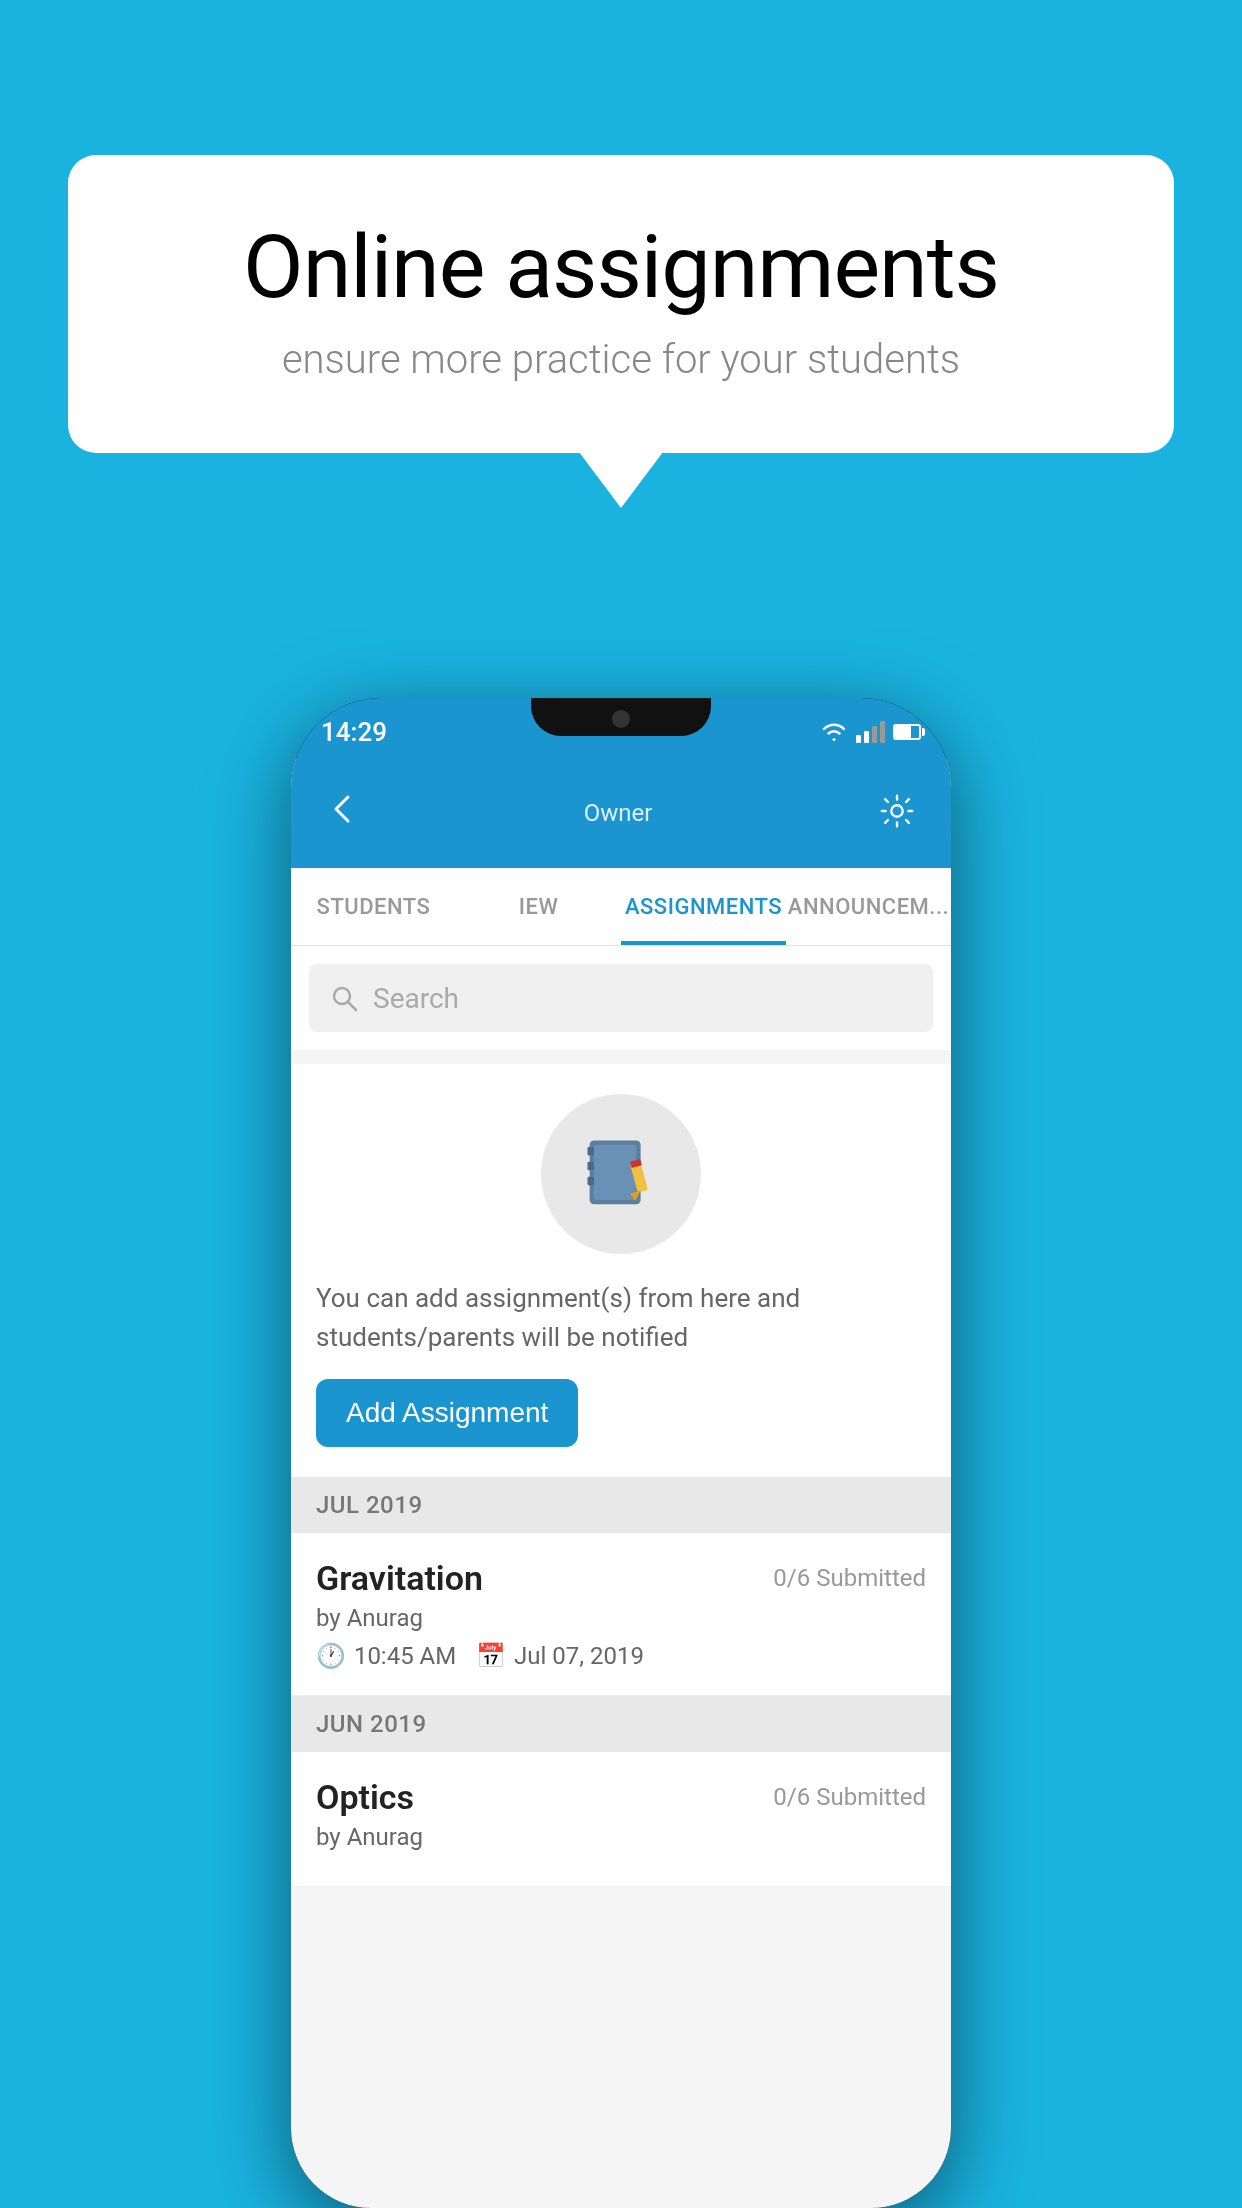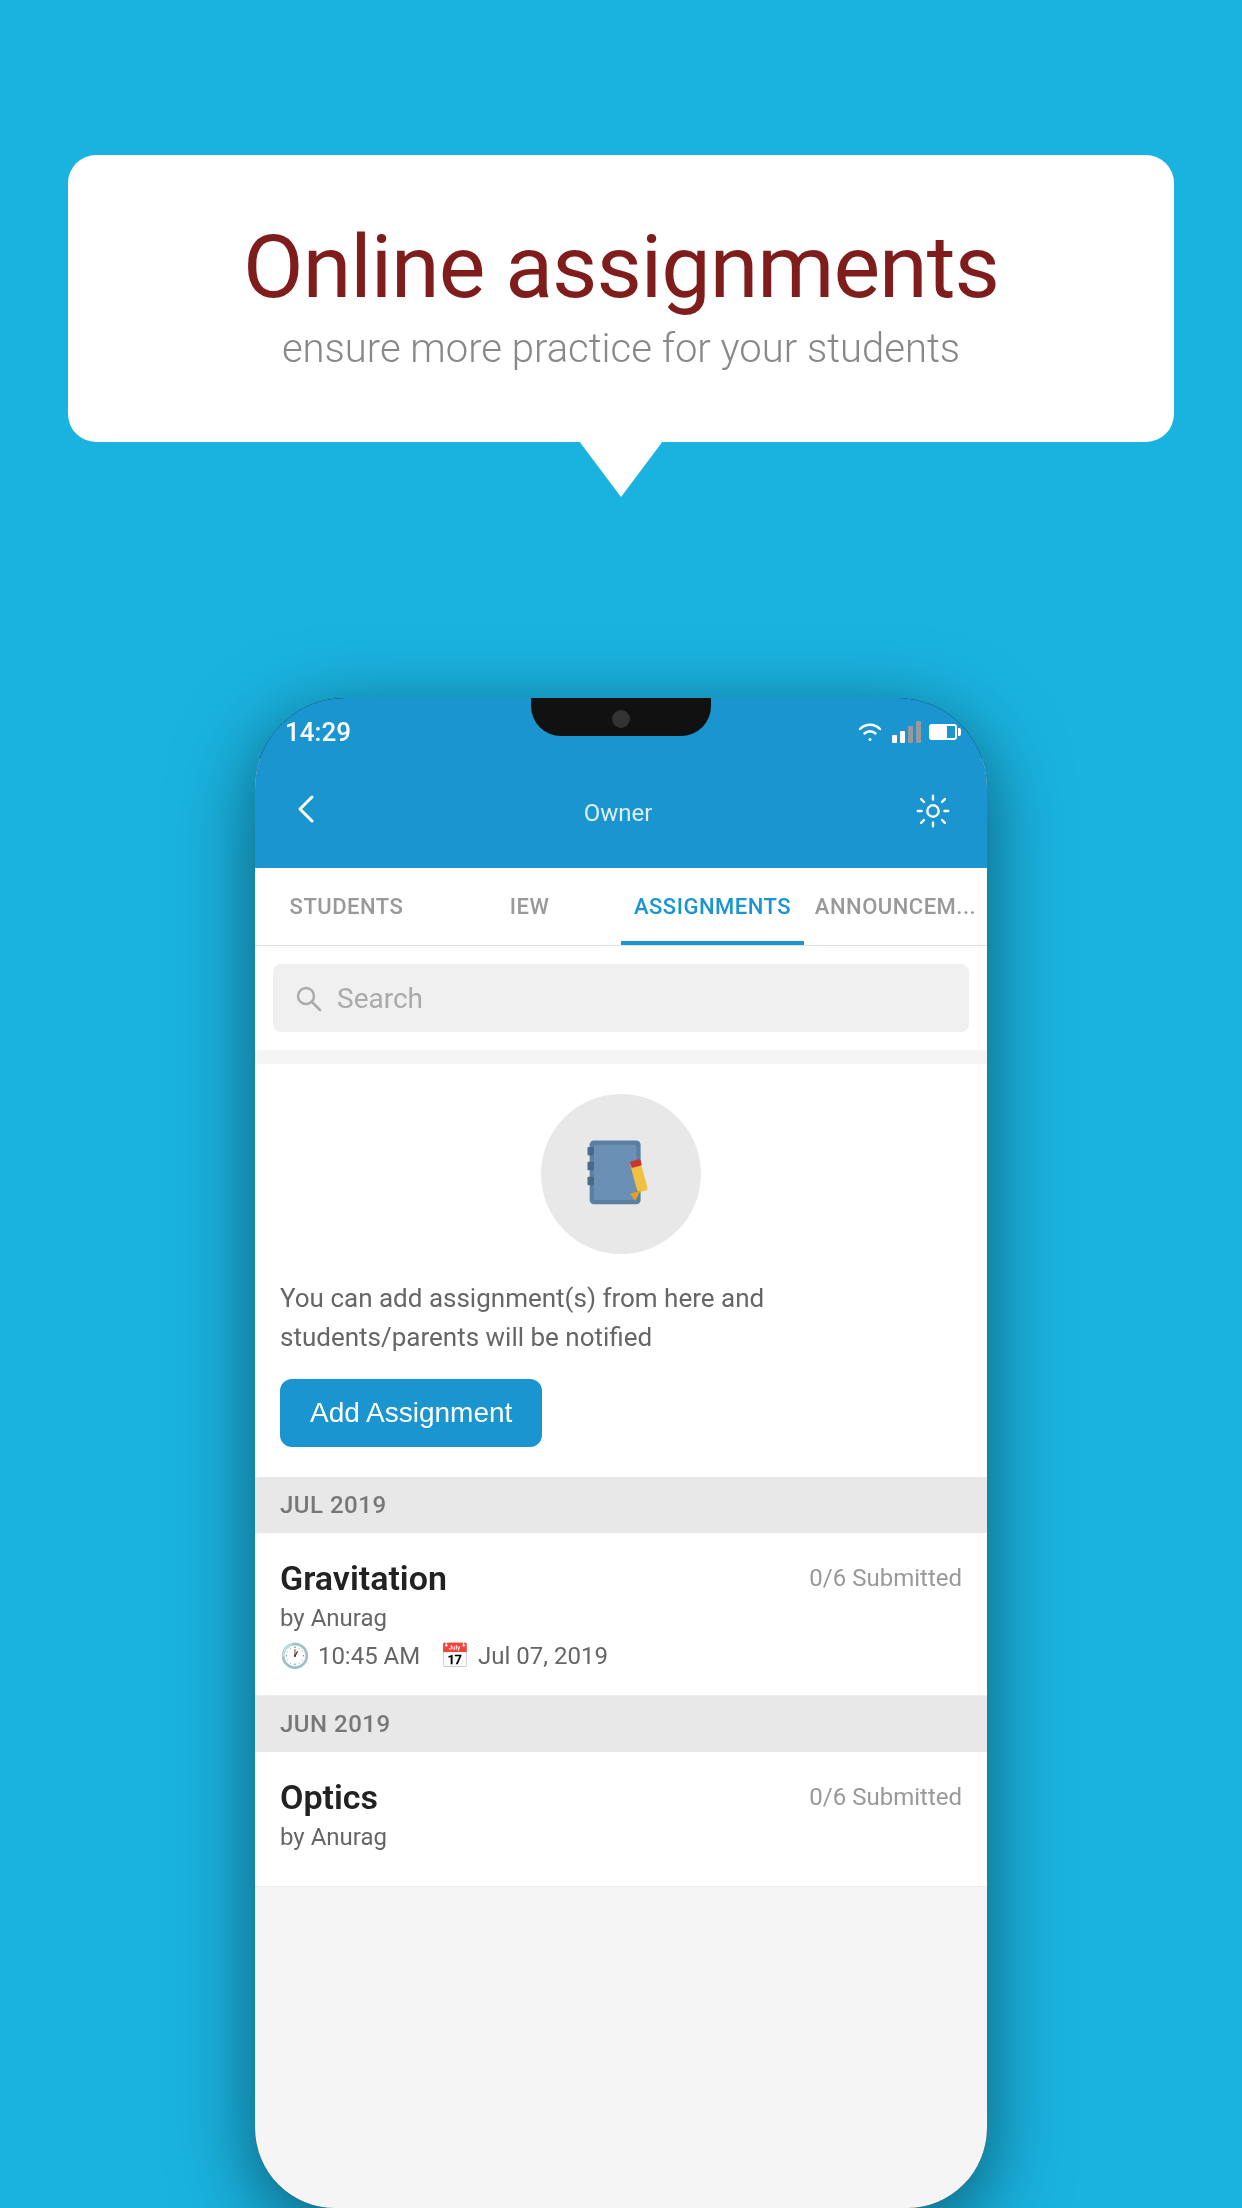--- a/index.html
+++ b/index.html
@@ -37,40 +37,40 @@
       transform: translateX(-50%);
       width: 0;
       height: 0;
       border-left: 45px solid transparent;
       border-right: 45px solid transparent;
       border-top: 60px solid white;
     }
 
     .bubble-title {
       font-size: 88px;
-      color: #7f1d1d;
+      color: #000000;
       font-weight: 400;
-      margin-bottom: 7px;
+      margin-bottom: 18px;
       letter-spacing: -1px;
       text-align: center;
     }
 
     .bubble-subtitle {
       font-size: 40px;
       color: #888;
       font-weight: 300;
     }
 
     
     .phone-frame {
       position: absolute;
       bottom: 0;
       left: 50%;
       transform: translateX(-50%);
-      width: 732px;
+      width: 660px;
       height: 1510px;
       background: #111;
       border-radius: 90px 90px 80px 80px;
       overflow: hidden;
       box-shadow: 0 20px 80px rgba(0,0,0,0.5);
     }
 
     
     .notch {
       position: absolute;

